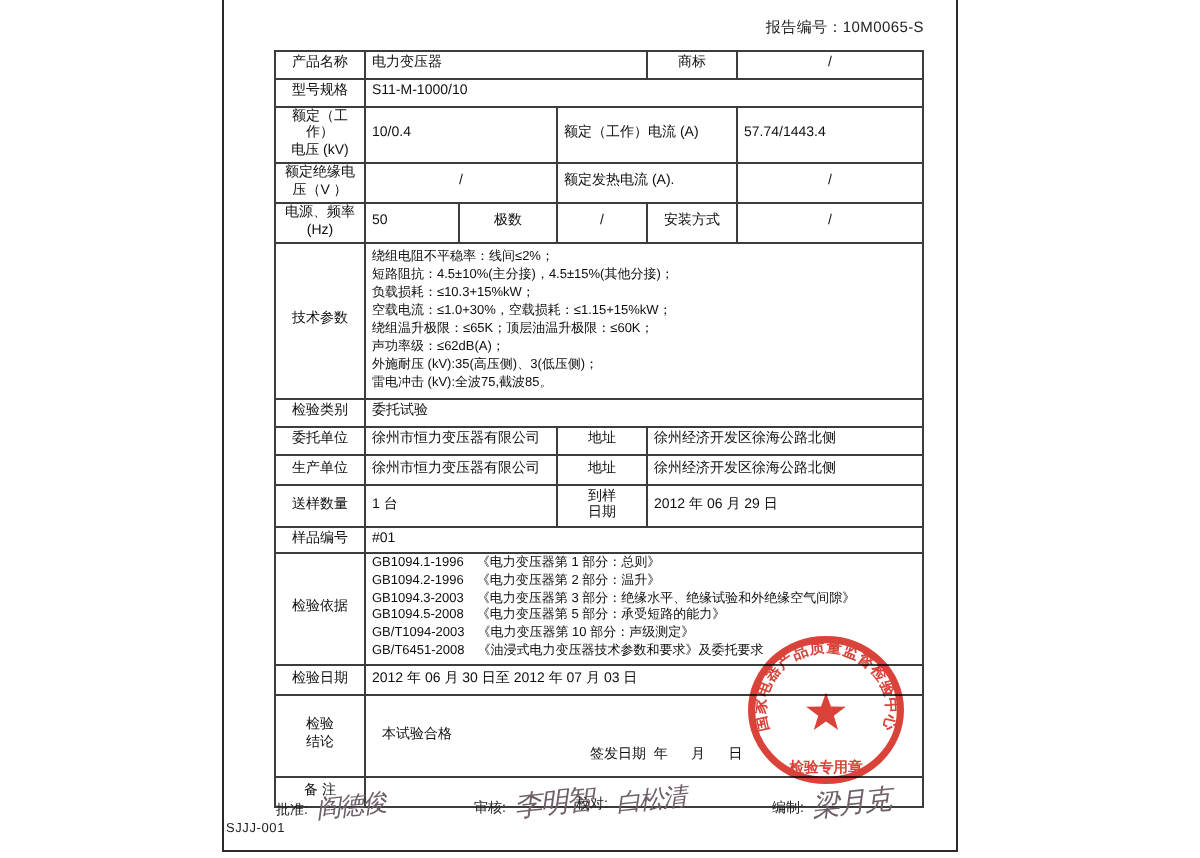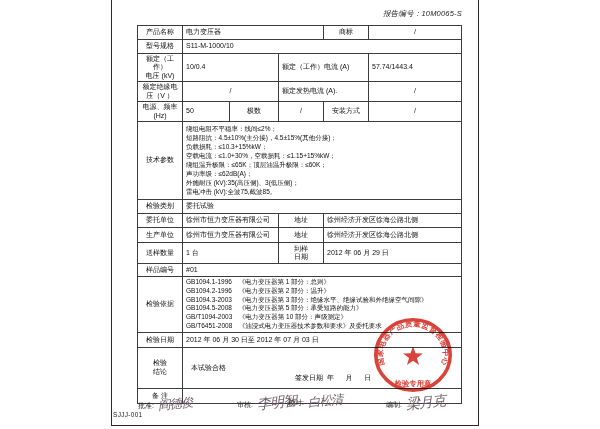--- a/index.html
+++ b/index.html
@@ -7,21 +7,21 @@
     width:600px;height:429px;background:#ffffff;overflow:hidden;
     font-family:"Liberation Sans","DejaVu Sans",sans-serif;color:#111;
     position:relative;
   }
   .page-frame{
     position:absolute;left:111px;top:-3px;width:366px;height:428px;
     border-left:1.5px solid #2a2a2a;border-right:1.5px solid #2a2a2a;border-bottom:1.5px solid #2a2a2a;
   }
   .report-no{
     position:absolute;left:300px;top:9px;width:162px;text-align:right;
-    font-size:7.5px;color:#222;letter-spacing:0.2px;font-style:italic;
+    font-size:7.5px;color:#222;letter-spacing:0.2px;
   }
   table.main{
     position:absolute;left:137px;top:25px;width:324px;
     border-collapse:collapse;table-layout:fixed;
     border:1.5px solid #1c1c1c;
     font-size:7px;line-height:1.2;
   }
   table.main td{
     border:1px solid #3c3c3c;padding:1px 3px;vertical-align:middle;
     overflow:hidden;color:#0e0e0e;

